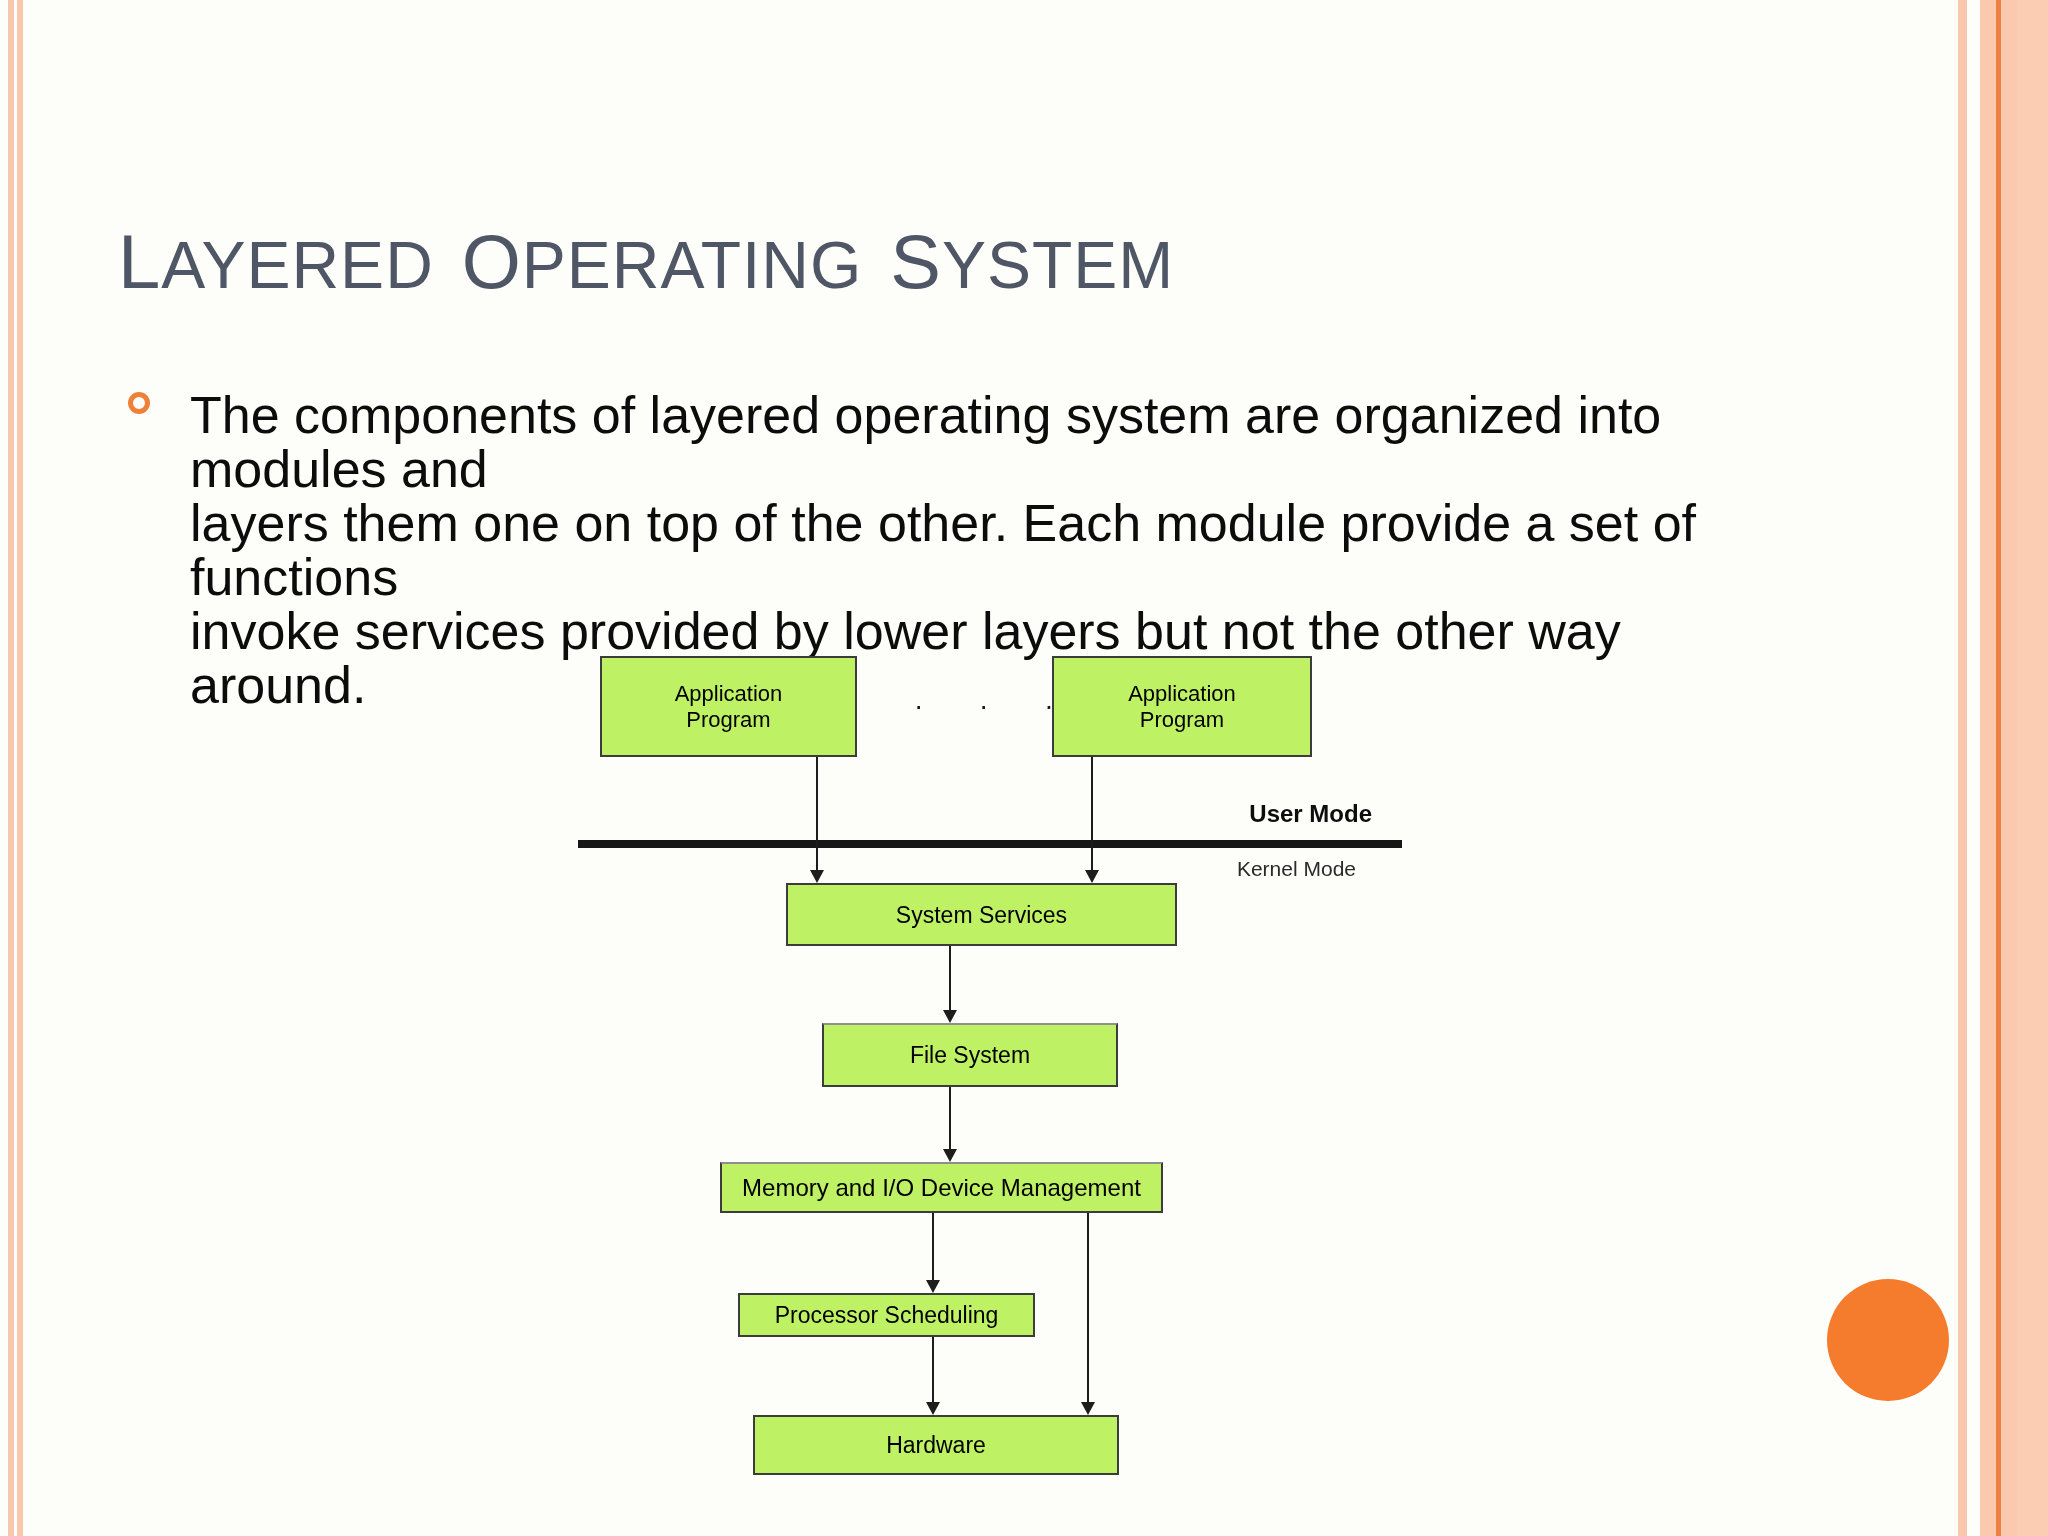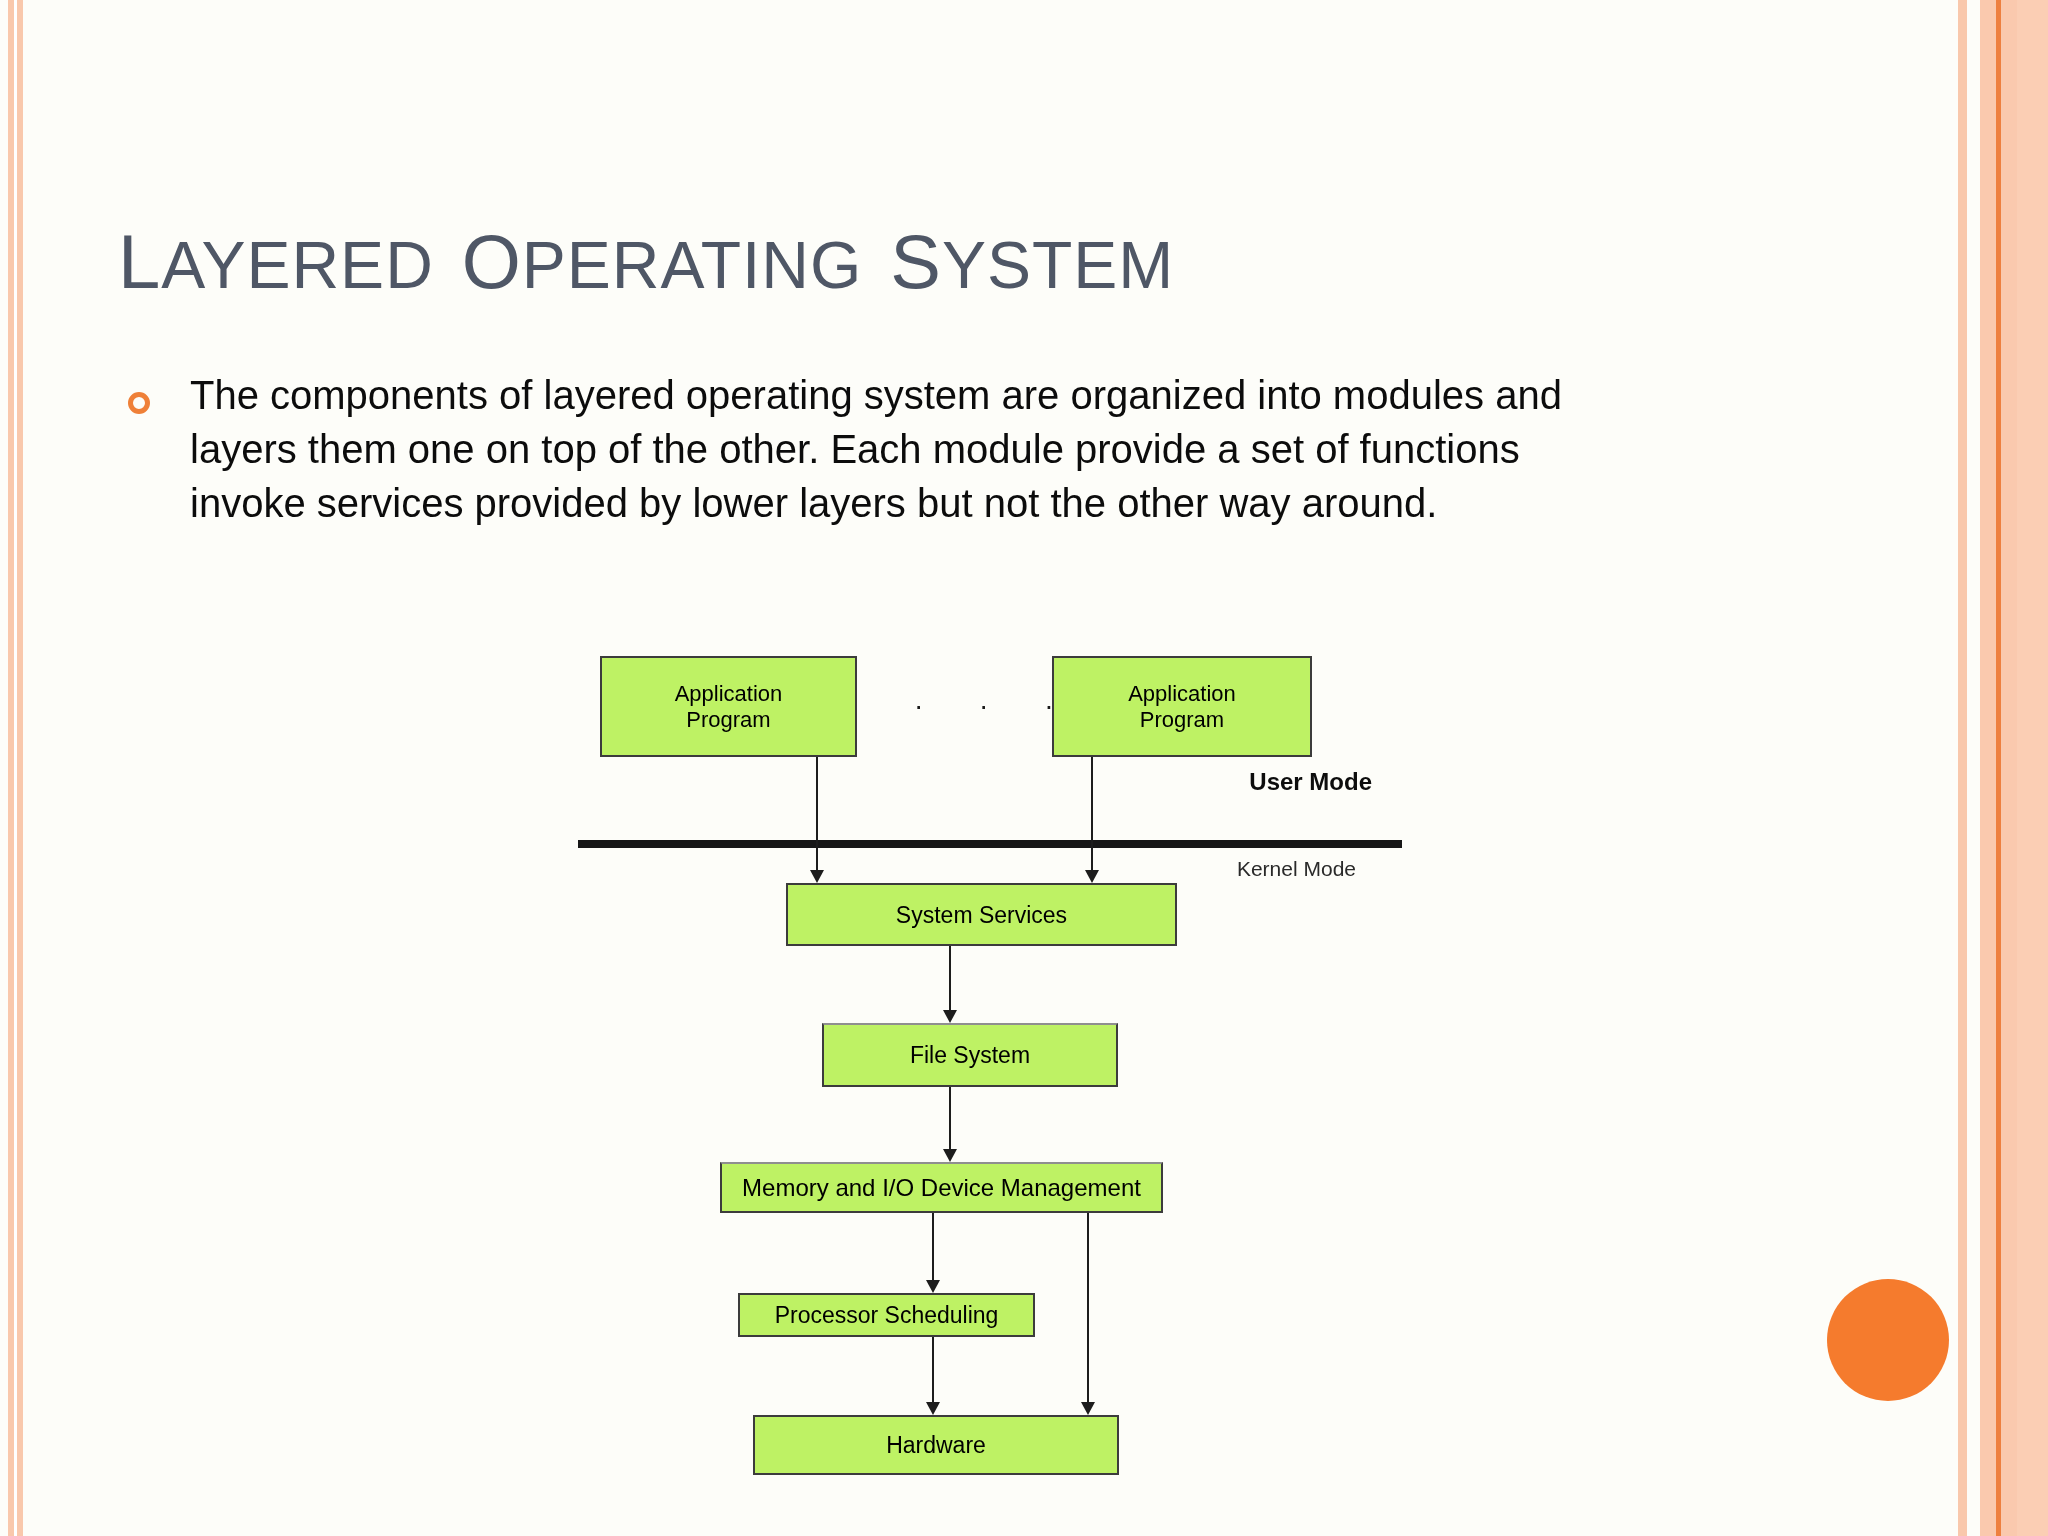--- a/index.html
+++ b/index.html
@@ -17,38 +17,38 @@
     background:linear-gradient(to right,#fac9ae 0 16px,#ee8040 16px 21px,#fac9ae 21px 37px,#fbceb4 37px 68px);}
   
   .title{position:absolute;left:118px;top:224px;color:#4f5766;white-space:nowrap;letter-spacing:1px;}
   .tw{display:inline-block;}
   .tw + .tw{margin-left:18px;}
   .tw .lead{font-size:76px;line-height:76px;}
   .tw .rest{font-size:66px;line-height:76px;text-transform:uppercase;}
   
   .bullet-ring{position:absolute;left:128px;top:392px;width:12px;height:12px;
     border:5px solid #ef8038;border-radius:50%;background:transparent;}
-  .body-text{position:absolute;left:190px;top:368px;width:1600px;
-    font-size:40px;line-height:54px;color:#0c0c0c;}
+  .body-text{position:absolute;left:190px;top:388px;width:1600px;
+    font-size:52px;line-height:54px;color:#0c0c0c;}
   
   .dbox{position:absolute;background:#bef264;border:2px solid #3c3c3c;
     display:flex;align-items:center;justify-content:center;text-align:center;
     color:#000;box-sizing:border-box;}
   .dbox span{white-space:pre-line;line-height:26px;}
   .box-app-left  {left:600px; top:656px; width:257px; height:101px; font-size:22px;}
   .box-app-right {left:1052px;top:656px; width:260px; height:101px; font-size:22px;}
   .box-sys  {left:786px; top:883px; width:391px; height:63px; font-size:23px;}
   .box-file {left:822px; top:1023px;width:296px; height:64px; font-size:23px;border-top-color:#8f8f8f;}
   .box-mem  {left:720px; top:1162px;width:443px; height:51px; font-size:24px;border-top-color:#8f8f8f;}
   .box-proc {left:738px; top:1293px;width:297px; height:44px; font-size:23px;}
   .box-hw   {left:753px; top:1415px;width:366px; height:60px; font-size:23px;}
   .ellipsis{position:absolute;left:914px;top:690px;font-size:28px;letter-spacing:24px;color:#1b1b1b;}
   .divider{position:absolute;left:578px;top:840px;width:824px;height:8px;background:#171717;}
   .mode-label{position:absolute;text-align:right;color:#0d0d0d;}
-  .user-mode{left:1160px;top:768px;width:212px;font-size:24px;font-weight:bold;}
+  .user-mode{left:1160px;top:800px;width:212px;font-size:24px;font-weight:bold;}
   .kernel-mode{left:1150px;top:857px;width:206px;font-size:21px;font-weight:normal;color:#2a2a2a;}
   .vline{position:absolute;width:2px;background:#1d1d1d;}
   .ah{position:absolute;width:0;height:0;
     border-left:7px solid transparent;border-right:7px solid transparent;border-top:13px solid #1d1d1d;}
   .l1{left:816px;top:757px;height:114px;} .h1{left:810px;top:870px;}
   .l2{left:1091px;top:757px;height:114px;} .h2{left:1085px;top:870px;}
   .l3{left:949px;top:946px;height:65px;}  .h3{left:943px;top:1010px;}
   .l4{left:949px;top:1087px;height:63px;} .h4{left:943px;top:1149px;}
   .l5{left:932px;top:1213px;height:68px;} .h5{left:926px;top:1280px;}
   .l6{left:932px;top:1337px;height:66px;} .h6{left:926px;top:1402px;}

